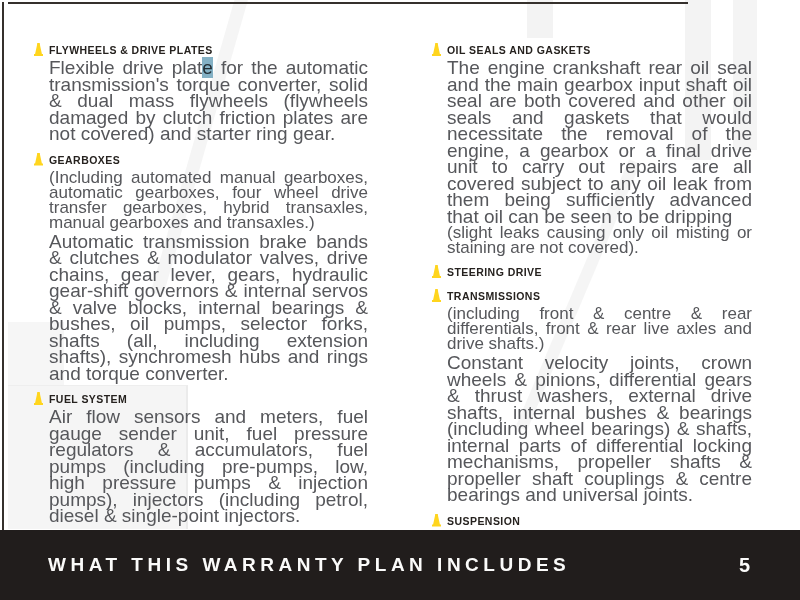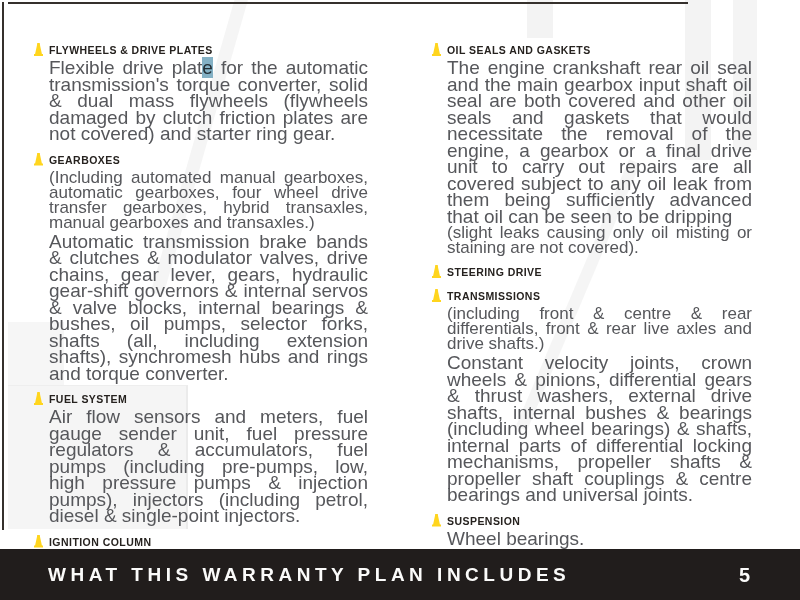--- a/index.html
+++ b/index.html
@@ -46,21 +46,21 @@
   }
   .para:last-child{margin-bottom:0;}
   .note{
     font-size:17px;line-height:15px;color:#56575b;
     text-align:justify;margin:0 0 4px 0;
   }
   .hl{background:#84b1c5;color:#222e35;}
 
   
   .footer{
-    position:absolute;left:0;bottom:0;width:800px;height:51px;
+    position:absolute;left:0;bottom:0;width:800px;height:70px;
     background:#211d1c;display:flex;align-items:center;
   }
   .footer-title{
     margin-left:48px;
     color:#fbfbfa;font-size:19px;font-weight:bold;letter-spacing:4.5px;
   }
   .footer-page{
     position:absolute;right:50px;top:50%;transform:translateY(-50%);
     color:#fbfbfa;font-size:20px;font-weight:bold;
   }

